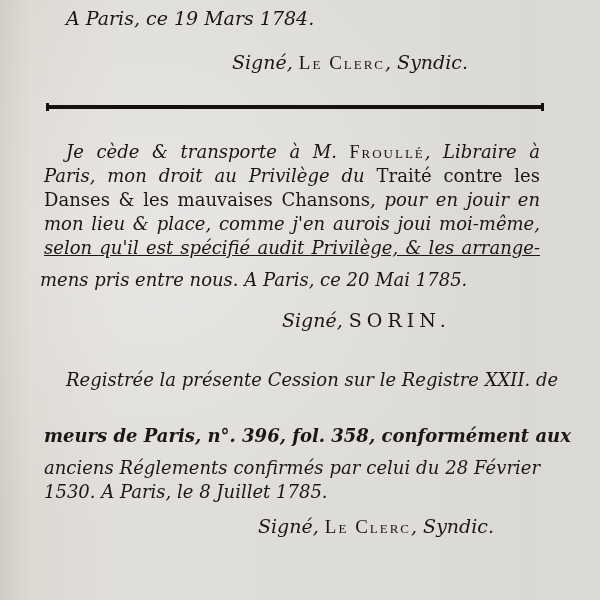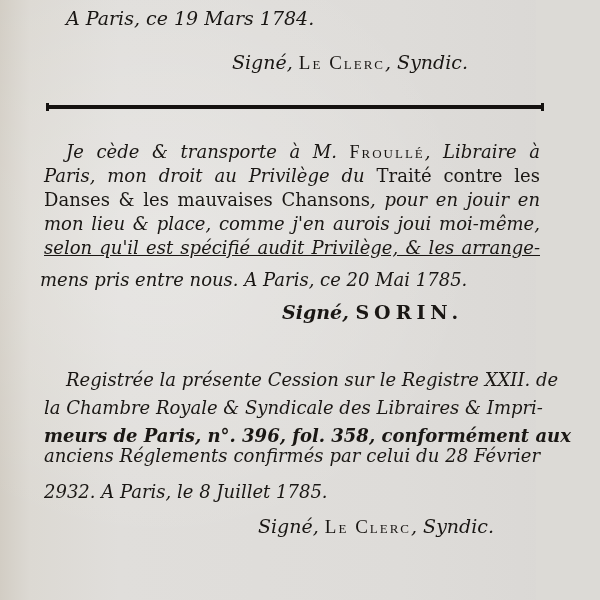--- a/index.html
+++ b/index.html
@@ -87,33 +87,32 @@
   <div class="just" style="top:188px;">
     <span class="rm">Danses &amp; les mauvaises Chansons</span><span class="it">, pour en jouir en</span>
   </div>
 
   <div class="just it" style="top:212px;">mon lieu &amp; place, comme j'en aurois joui moi-même,</div>
 
   <div class="just it" style="top:236px;text-decoration:underline;">selon qu'il est spécifié audit Privilège, &amp; les arrange-</div>
 
   <div class="line it" style="left:40px; top:268px; font-size:18px;">mens pris entre nous. A Paris, ce 20 Mai 1785.</div>
 
-  <div class="line" style="left:282px; top:300px;font-weight:bold;">
+  <div class="line" style="left:282px; top:308px;">
     <span class="it">Signé,</span>
     <span style="letter-spacing:5px;">SORIN.</span>
   </div>
 
   <div class="just it" style="top:368px; padding-left:22px; width:474px;">Registrée la présente Cession sur le Registre XXII. de</div>
 
-  <div class="just it" style="top:396px;">la Chambre Royale &amp; Syndicale des Libraires &amp; Impri-</div>
 
   <div class="just it" style="top:424px;font-weight:bold;">meurs de Paris, n°. 396, fol. 358, conformément aux</div>
 
-  <div class="just it" style="top:444px;">anciens Réglements confirmés par celui du  28 Février</div>
+  <div class="just it" style="top:456px;">anciens Réglements confirmés par celui du  28 Février</div>
 
-  <div class="line it" style="left:44px; top:480px; font-size:18px;">2932.  A Paris, le 8 Juillet 1785.</div>
+  <div class="line it" style="left:44px; top:480px; font-size:18px;">1530.  A Paris, le 8 Juillet 1785.</div>
 
   <div class="line" style="left:258px; top:514px;">
     <span class="it">Signé,</span>
     <span class="sc">Le Clerc</span><span class="it">, Syndic.</span>
   </div>
 
 </div>
 
 </body></html>

